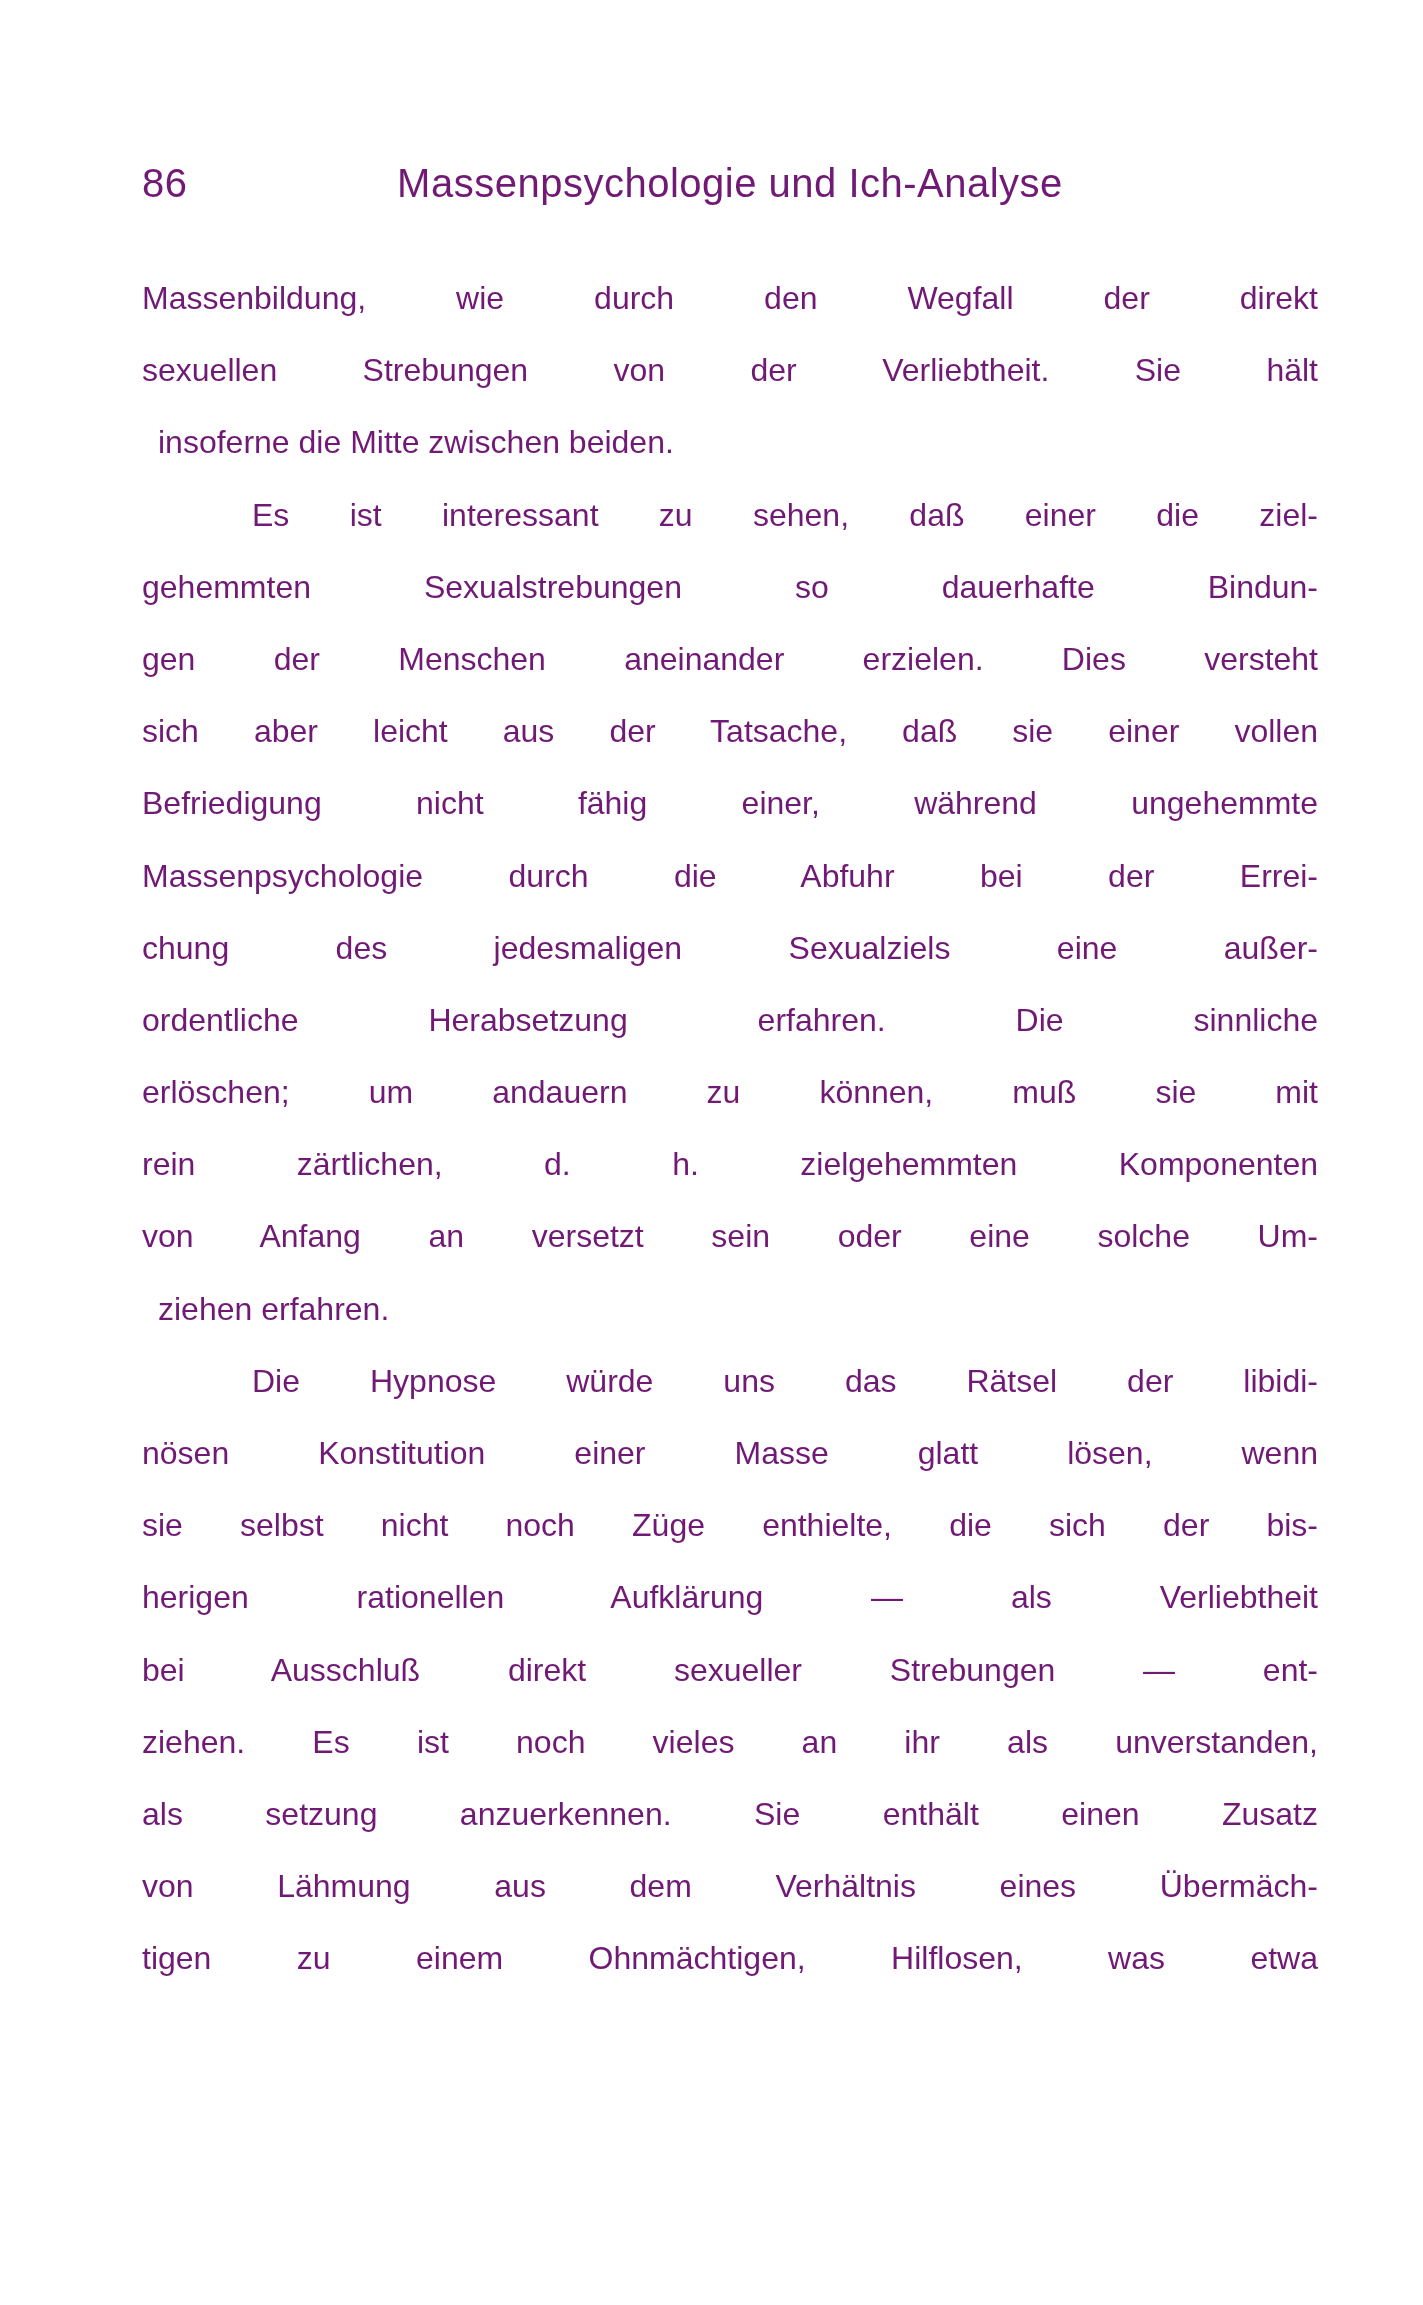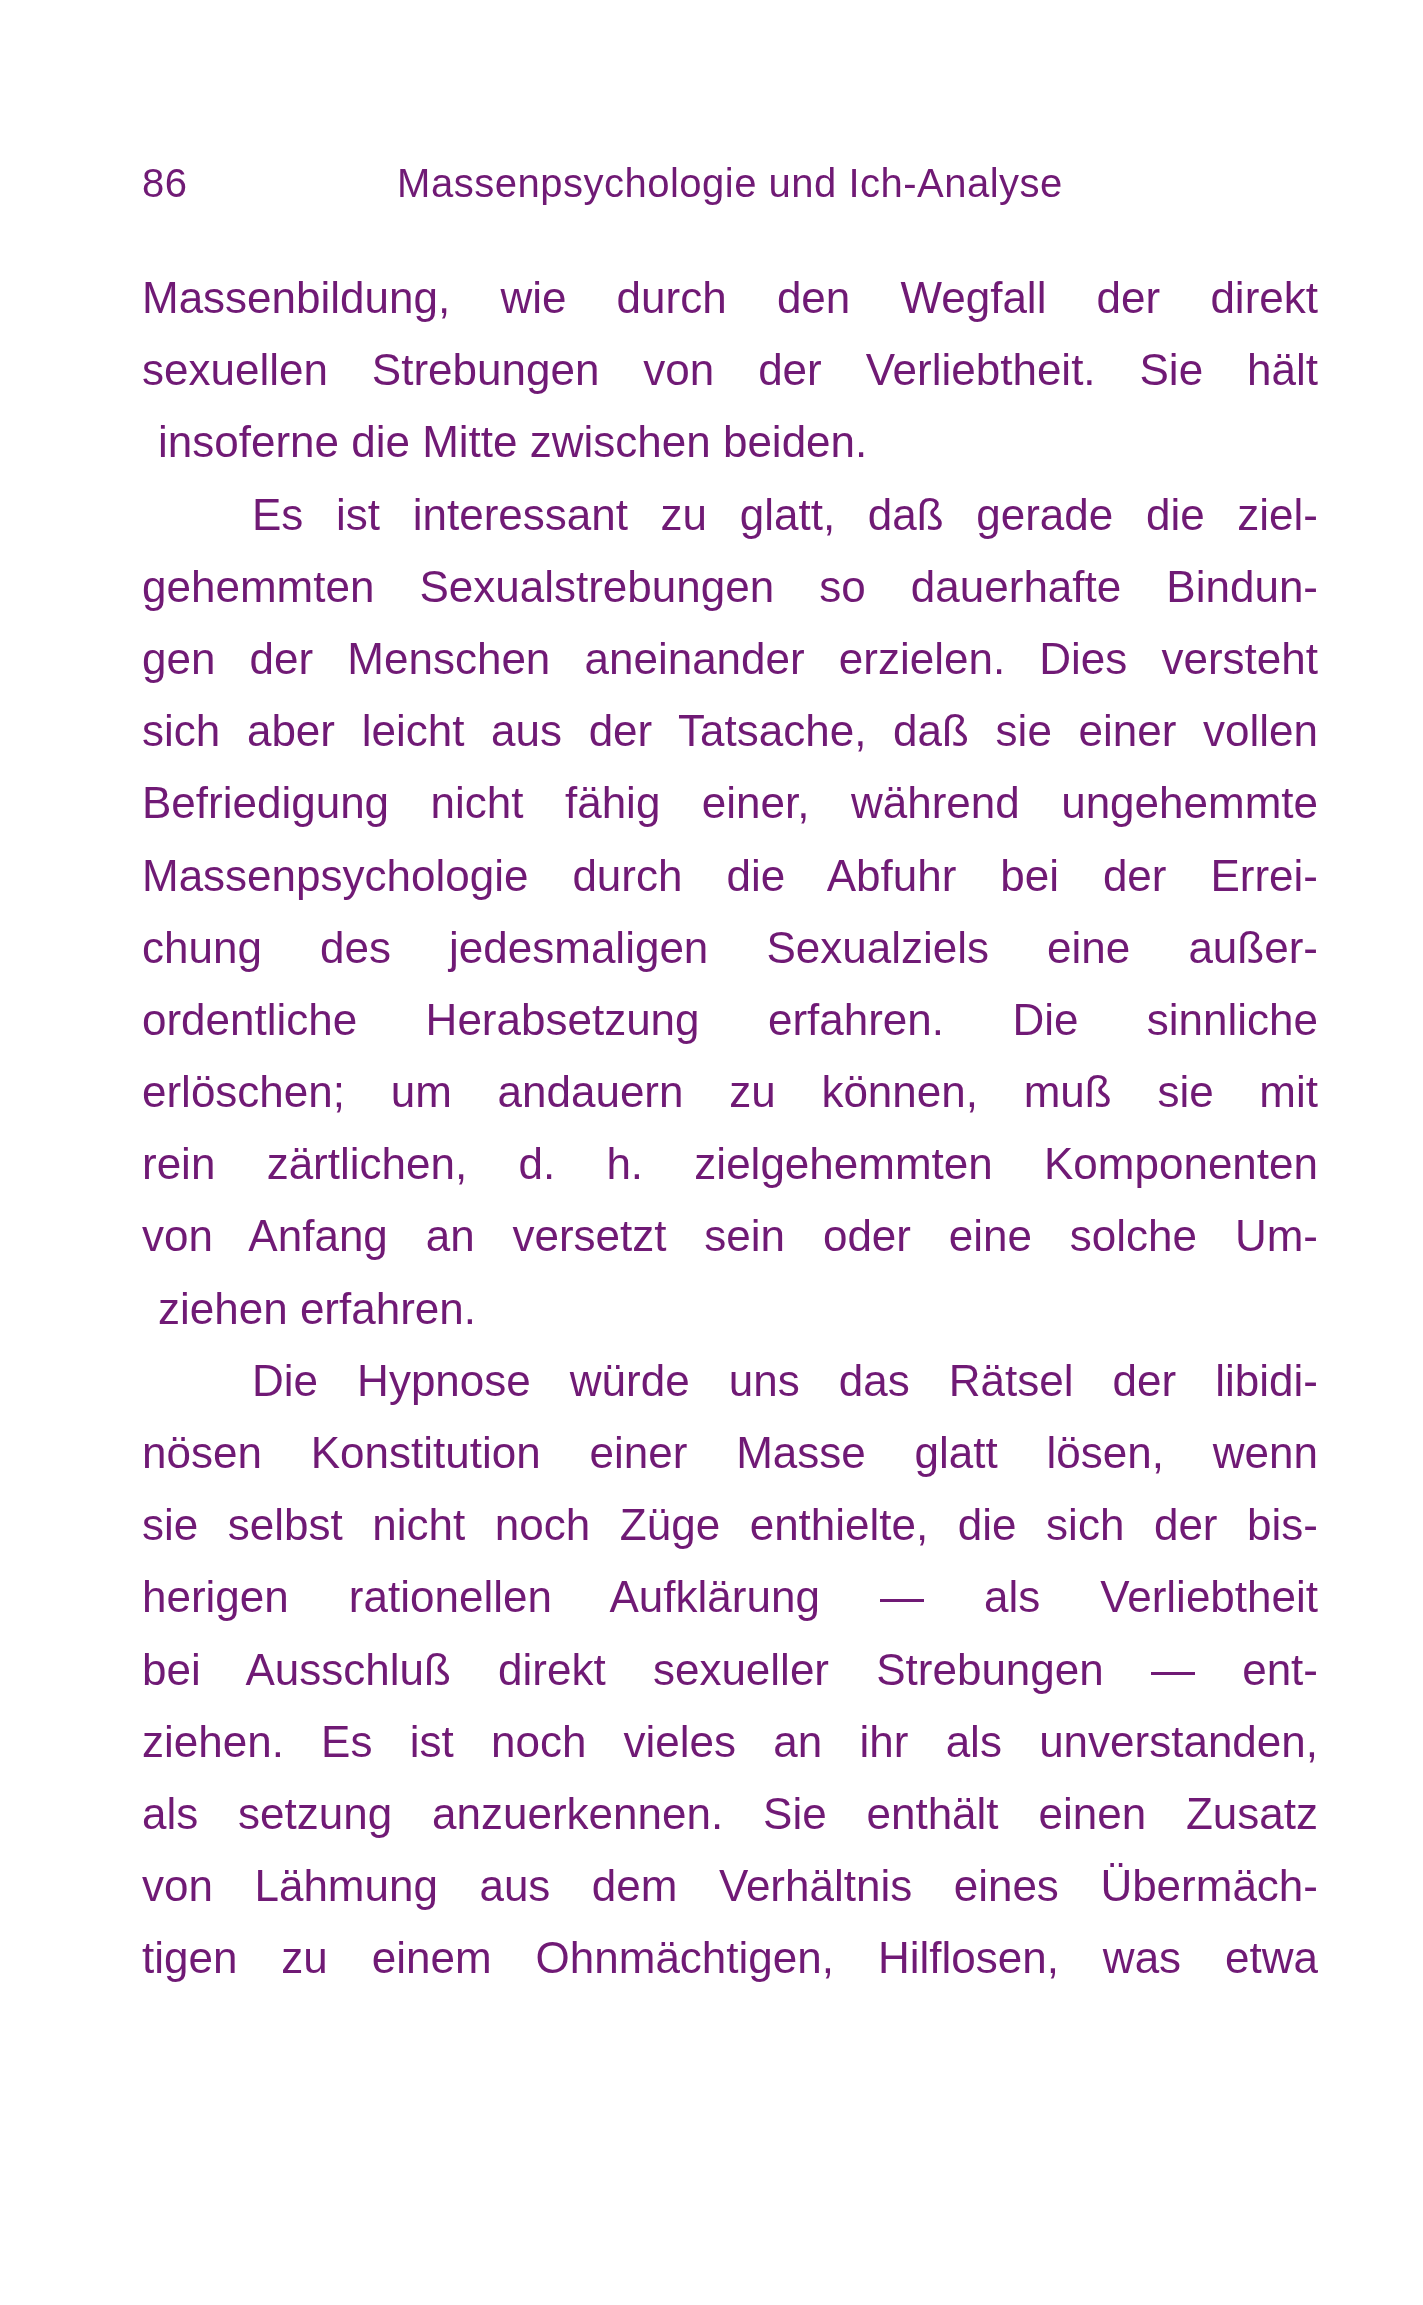--- a/index.html
+++ b/index.html
@@ -31,21 +31,21 @@
   .pagenum {
     position: absolute;
     left: 0;
     top: 0;
   }
   .page-body {
     position: absolute;
     left: 142px;
     top: 262px;
     width: 1176px;
-    font-size: 44px;
+    font-size: 32px;
     line-height: 72.2px;
   }
   .tline {
     height: 72.2px;
     text-align: justify;
     text-align-last: justify;
     overflow: visible;
     white-space: normal;
   }
   .tline.indent {
@@ -62,21 +62,21 @@
 
 <div class="page">
   <div class="header">
     <span class="pagenum">86</span>
     <span class="running-title">Massenpsychologie und Ich-Analyse</span>
   </div>
   <div class="page-body">
       <div class="tline">Massenbildung, wie durch den Wegfall der direkt</div>
       <div class="tline">sexuellen Strebungen von der Verliebtheit. Sie hält</div>
       <div class="tline rag">insoferne die Mitte zwischen beiden.</div>
-      <div class="tline indent">Es ist interessant zu glatt, daß gerade die ziel-</div>
+      <div class="tline indent">Es ist interessant zu sehen, daß einer die ziel-</div>
       <div class="tline">gehemmten Sexualstrebungen so dauerhafte Bindun-</div>
       <div class="tline">gen der Menschen aneinander erzielen. Dies versteht</div>
       <div class="tline">sich aber leicht aus der Tatsache, daß sie einer vollen</div>
       <div class="tline">Befriedigung nicht fähig einer, während ungehemmte</div>
       <div class="tline">Massenpsychologie durch die Abfuhr bei der Errei-</div>
       <div class="tline">chung des jedesmaligen Sexualziels eine außer-</div>
       <div class="tline">ordentliche Herabsetzung erfahren. Die sinnliche</div>
       <div class="tline">erlöschen; um andauern zu können, muß sie mit</div>
       <div class="tline">rein zärtlichen, d. h. zielgehemmten Komponenten</div>
       <div class="tline">von Anfang an versetzt sein oder eine solche Um-</div>

